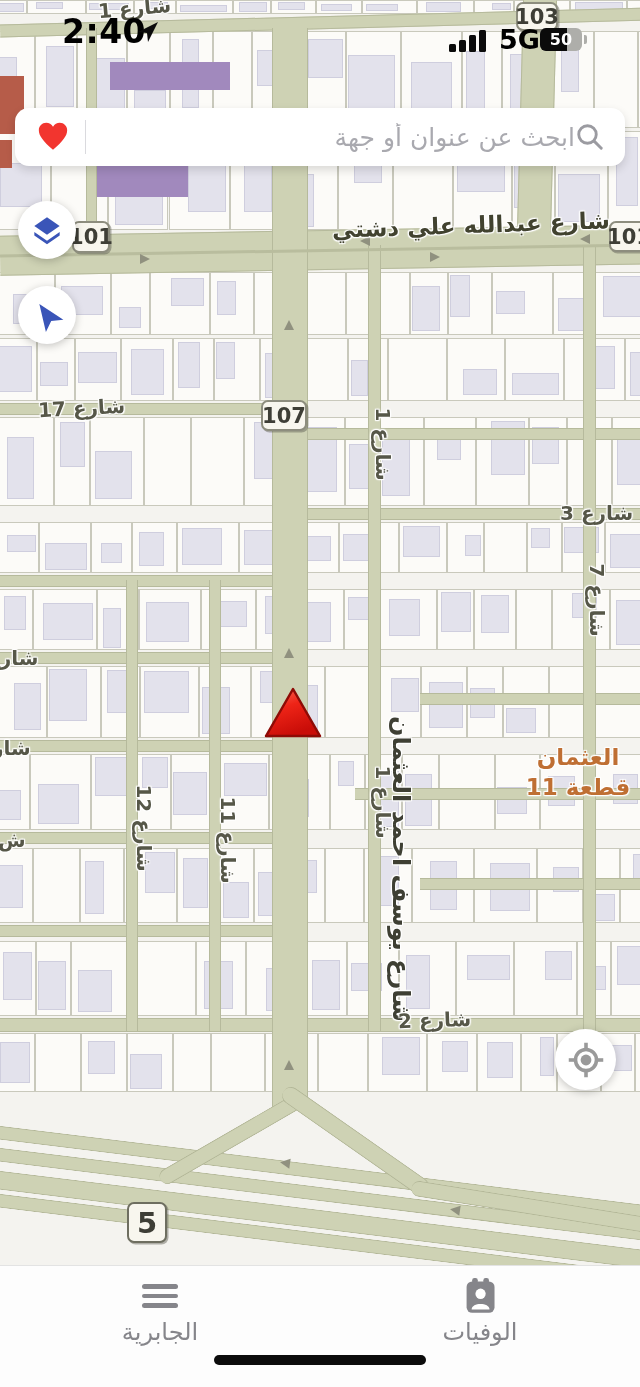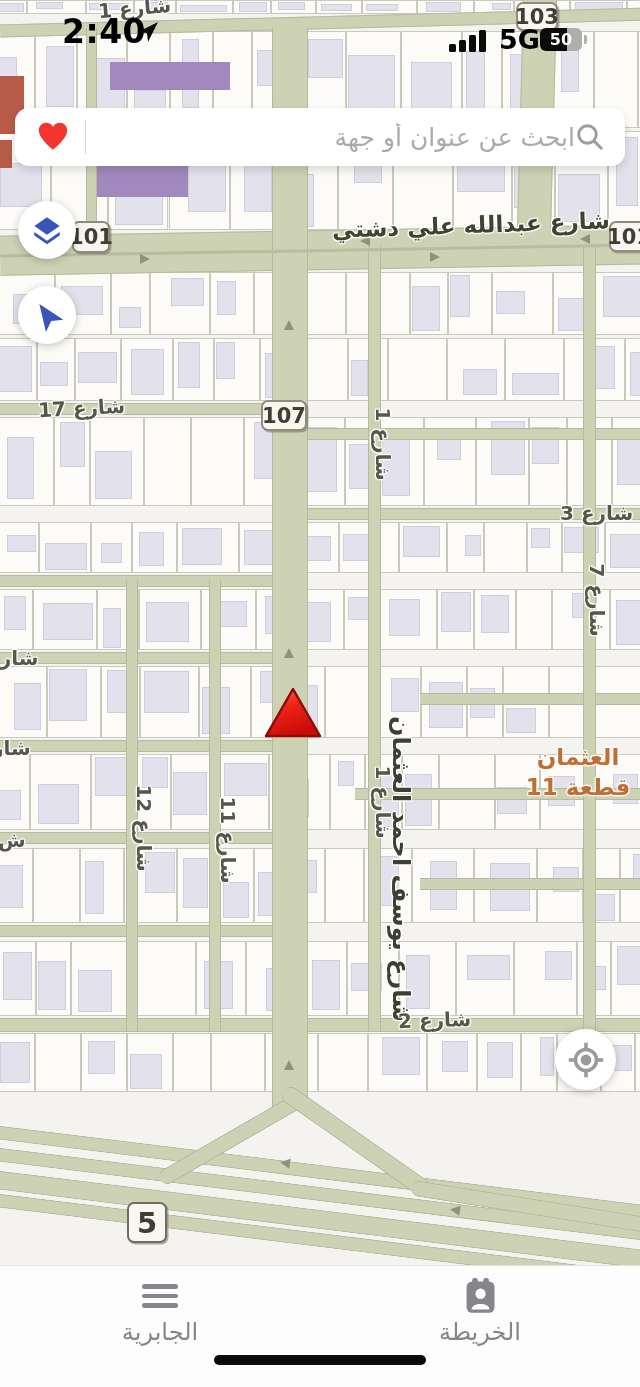--- a/index.html
+++ b/index.html
@@ -567,16 +567,16 @@
   <div class="tab">
     <div class="ticon">
       <svg width="36" height="38" viewBox="0 0 32 34">
         <rect x="9" y="1" width="5" height="7" rx="2" fill="#85858a"></rect>
         <rect x="19" y="1" width="5" height="7" rx="2" fill="#85858a"></rect>
         <rect x="4" y="4" width="25" height="28" rx="5" fill="#85858a"></rect>
         <circle cx="16.5" cy="15" r="4.6" fill="#fff"></circle>
         <path d="M8.5 29 C8.5 22.5 24.5 22.5 24.5 29 Z" fill="#fff"></path>
       </svg>
     </div>
-    <div class="tlabel">الخريطة</div>
+    <div class="tlabel">الوفيات</div>
   </div>
 </div>
 <div id="home-indicator"></div>
 
 </body></html>

